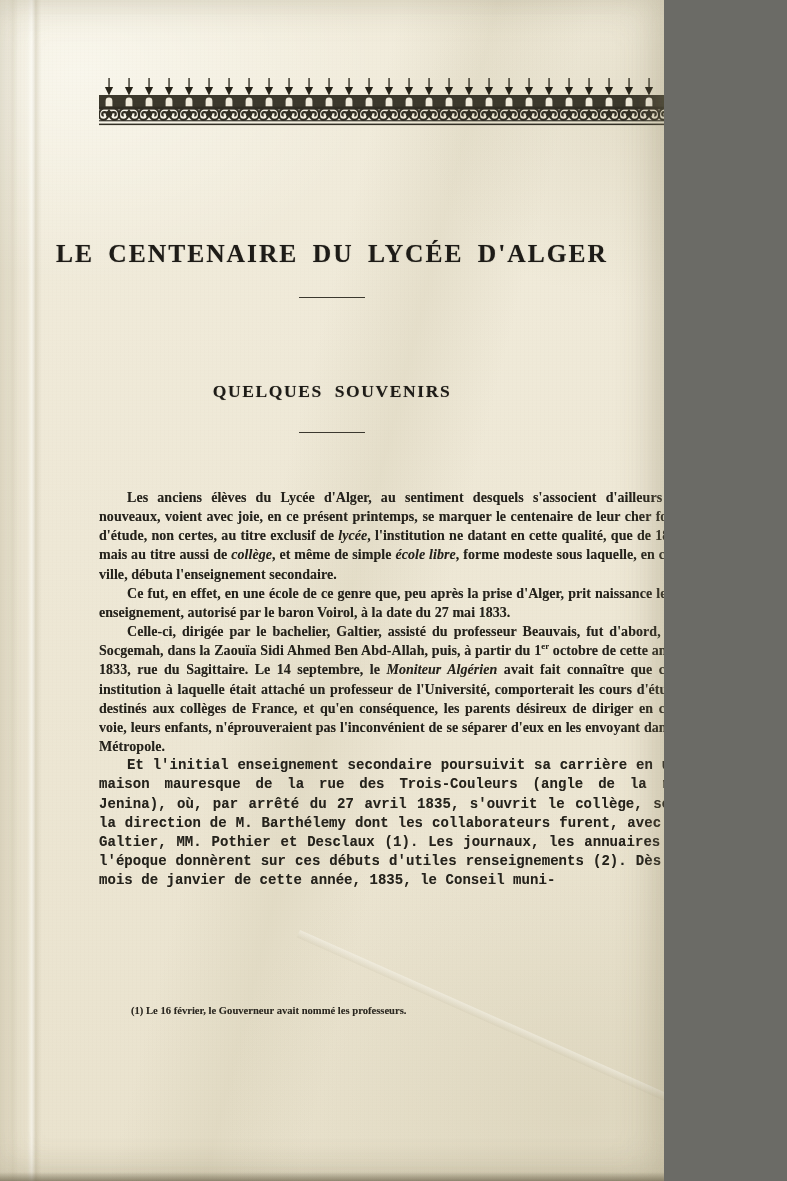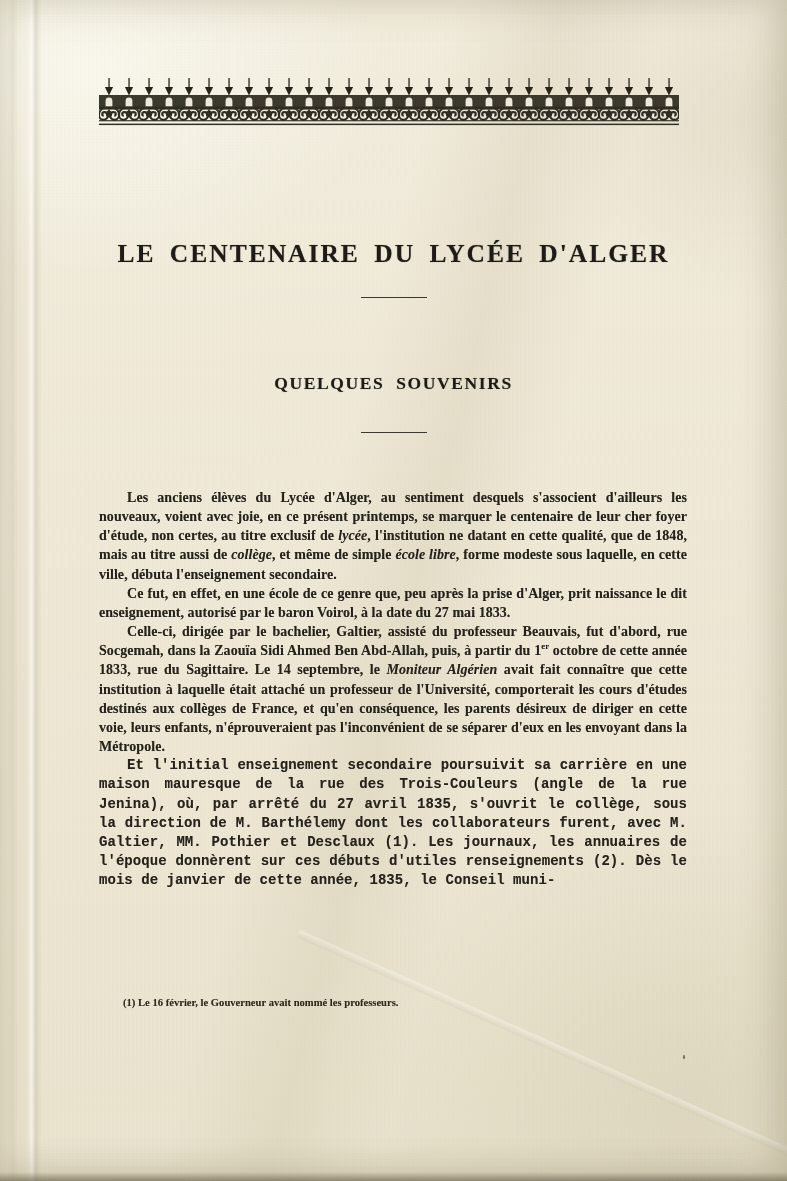--- a/index.html
+++ b/index.html
@@ -2,21 +2,21 @@
 <html><head>
 <meta charset="utf-8">
 <style>
   html, body {
     margin: 0;
     padding: 0;
     background: #6b6b66;
   }
   .page {
     position: relative;
-    width: 787px;
+    width: 664px;
     height: 1181px;
     overflow: hidden;
     background: #efeada;
     background-image:
       radial-gradient(ellipse 420px 300px at 12% 6%, rgba(255,255,250,0.55), rgba(255,255,250,0) 70%),
       radial-gradient(ellipse 500px 420px at 88% 94%, rgba(204,196,168,0.40), rgba(204,196,168,0) 72%),
       radial-gradient(ellipse 300px 260px at 95% 10%, rgba(208,200,174,0.35), rgba(208,200,174,0) 70%),
       linear-gradient(104deg, rgba(226,219,196,0.0) 42%, rgba(205,197,170,0.30) 52%, rgba(226,219,196,0.0) 62%),
       linear-gradient(176deg, #f2eddd 0%, #eee8d6 45%, #e9e2cd 100%);
     font-family: "Liberation Serif", "DejaVu Serif", serif;
@@ -106,21 +106,21 @@
     position: absolute;
     left: 50%;
     transform: translateX(-50%);
     width: 66px; height: 1px;
     background: #3b382f;
   }
   .rule-1 { top: 297px; }
   .rule-2 { top: 432px; }
   .subtitle {
     position: absolute;
-    left: 0; right: 0; top: 358px;
+    left: 0; right: 0; top: 366px;
     text-align: center;
     font-weight: 700;
     font-size: 17.5px;
     letter-spacing: 1.6px;
     word-spacing: 6px;
     color: #1d1b17;
     text-shadow: 0 0 1px rgba(40,36,28,0.4);
   }
 
   
@@ -154,21 +154,21 @@
     position: absolute;
     left: 99px; top: 996px;
     width: 588px;
     font-size: 10.6px;
     line-height: 13.6px;
     font-weight: 600;
     text-align: justify;
     color: #2a2720;
     text-shadow: 0 0 0.5px rgba(45,40,30,0.3);
   }
-  .footnotes p { margin: 0; text-indent: 24px; }
+  .footnotes p { margin: 8px; text-indent: 24px; }
   .footnotes p + p { margin-top: 13px; }
 
   .speck {
     position: absolute;
     left: 683px; top: 1055px;
     width: 2px; height: 4px;
     background: #4e4a3d;
     opacity: 0.75;
     border-radius: 40%;
   }

